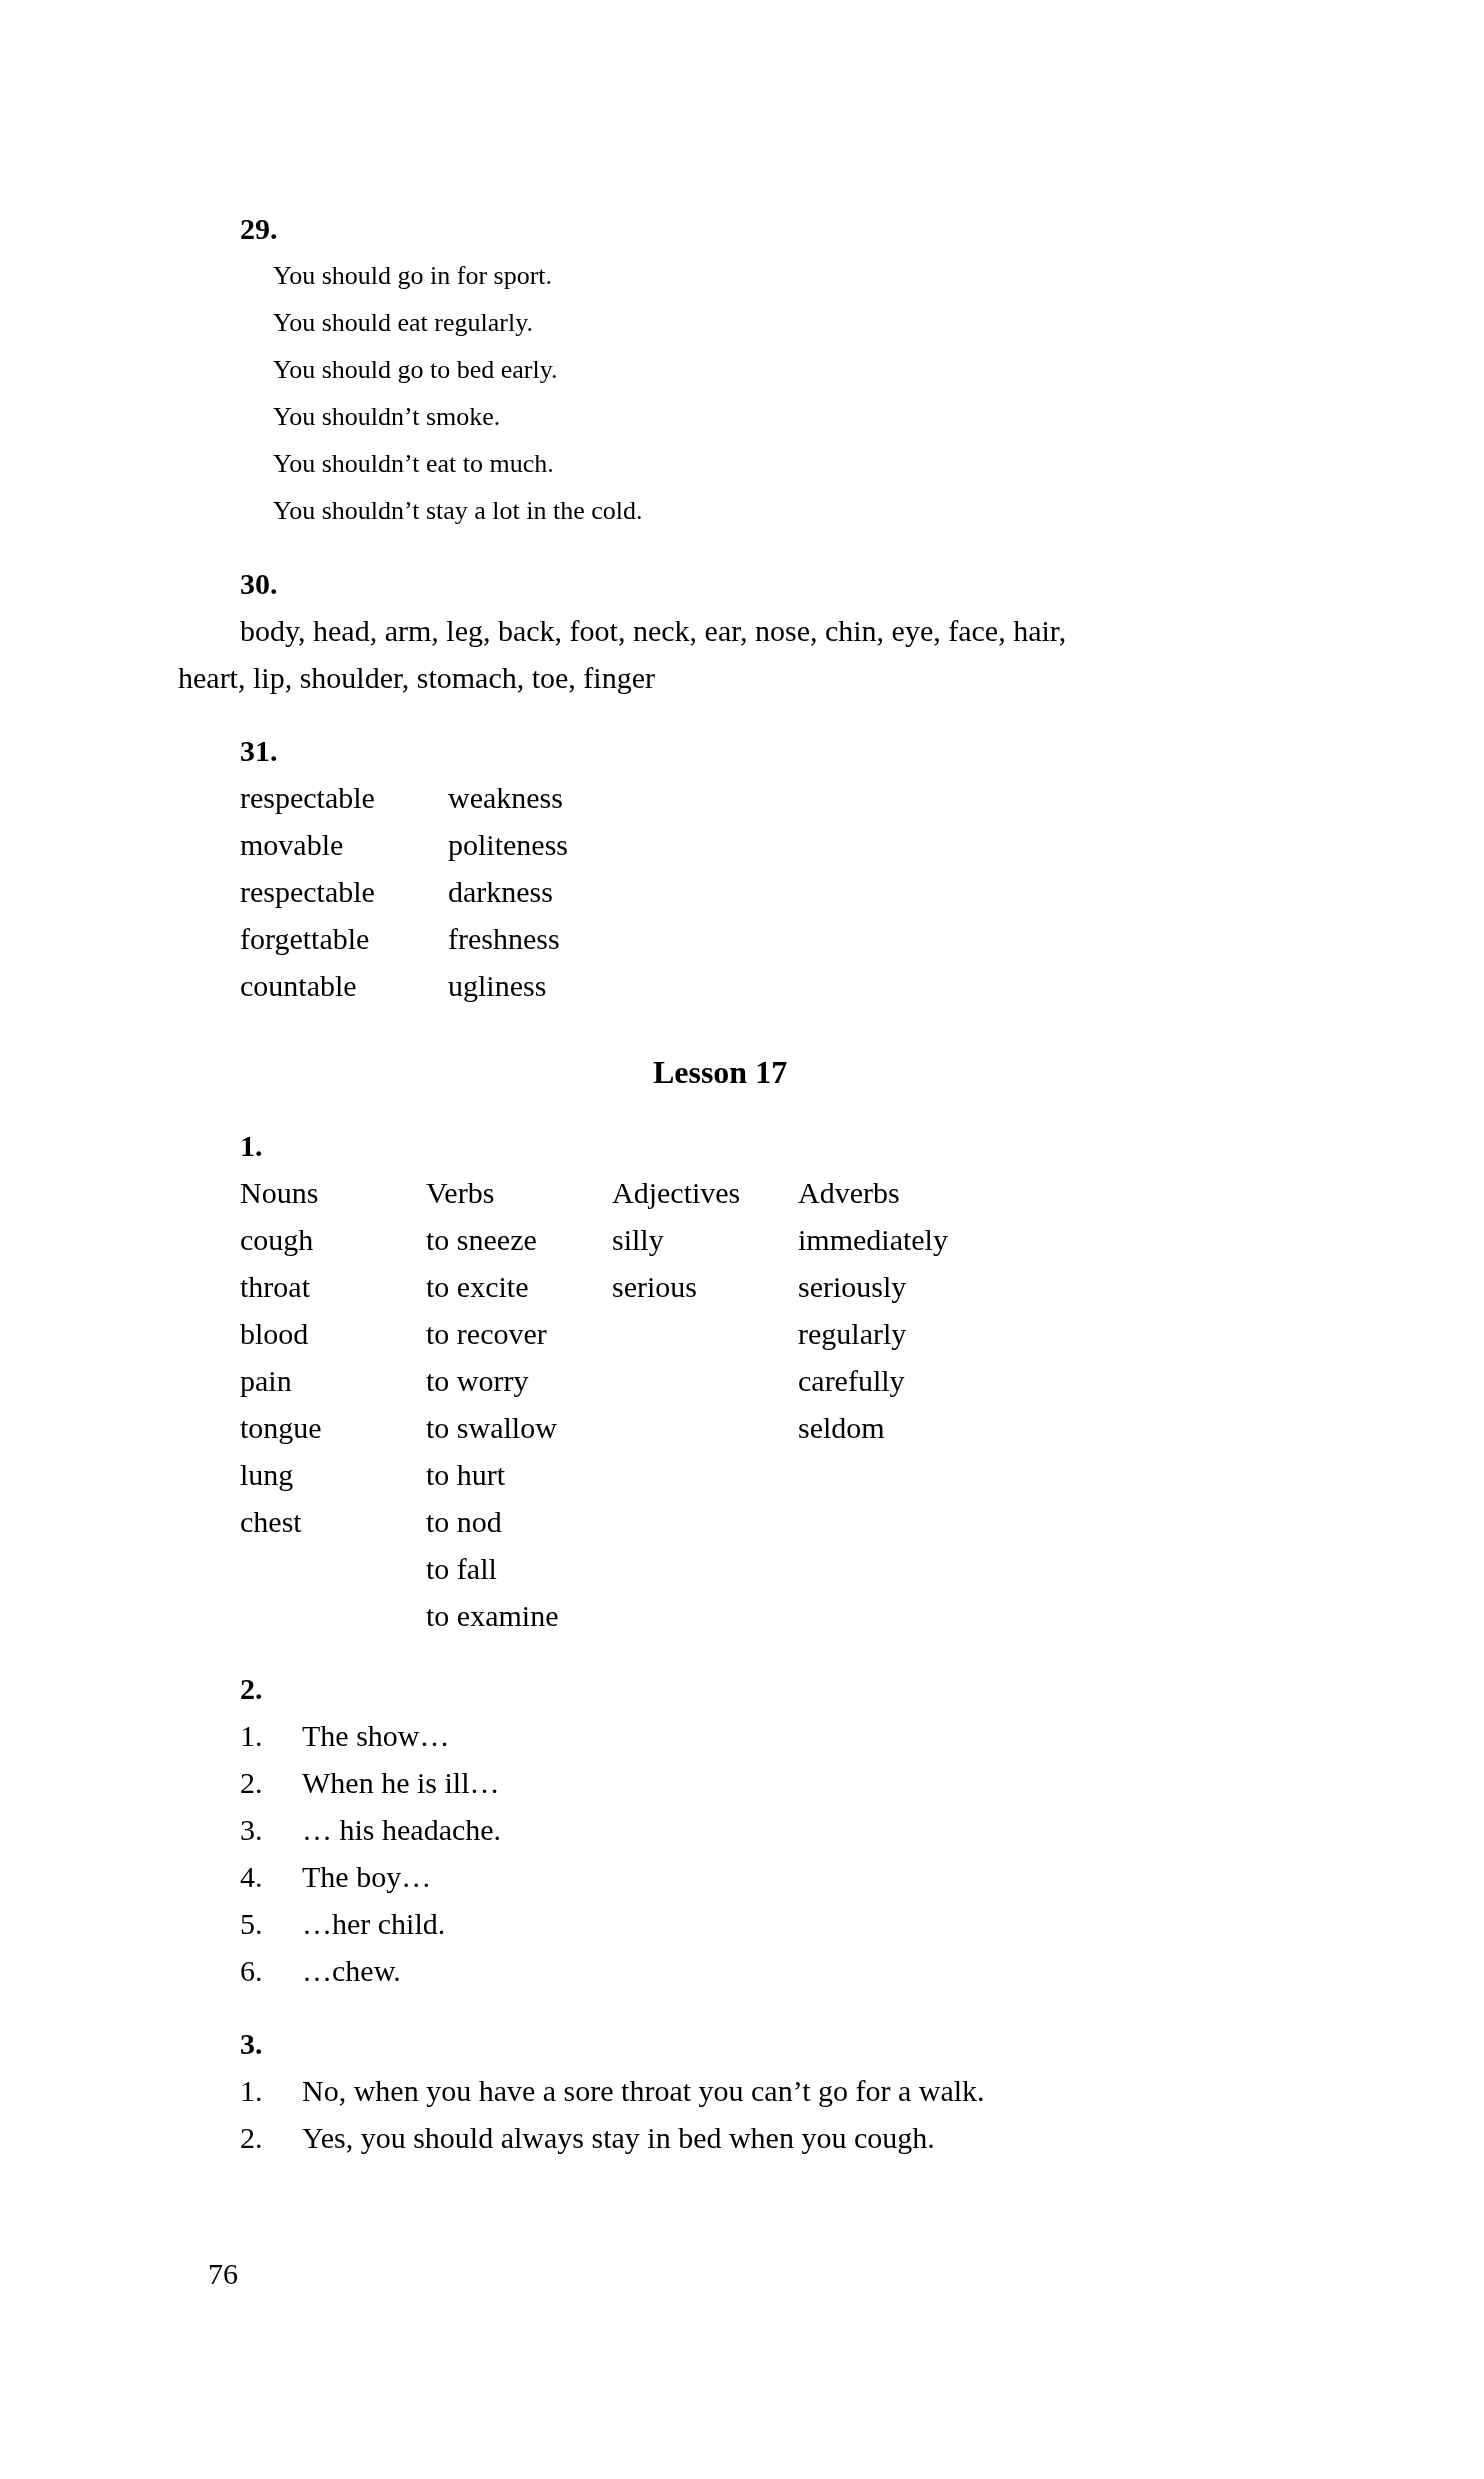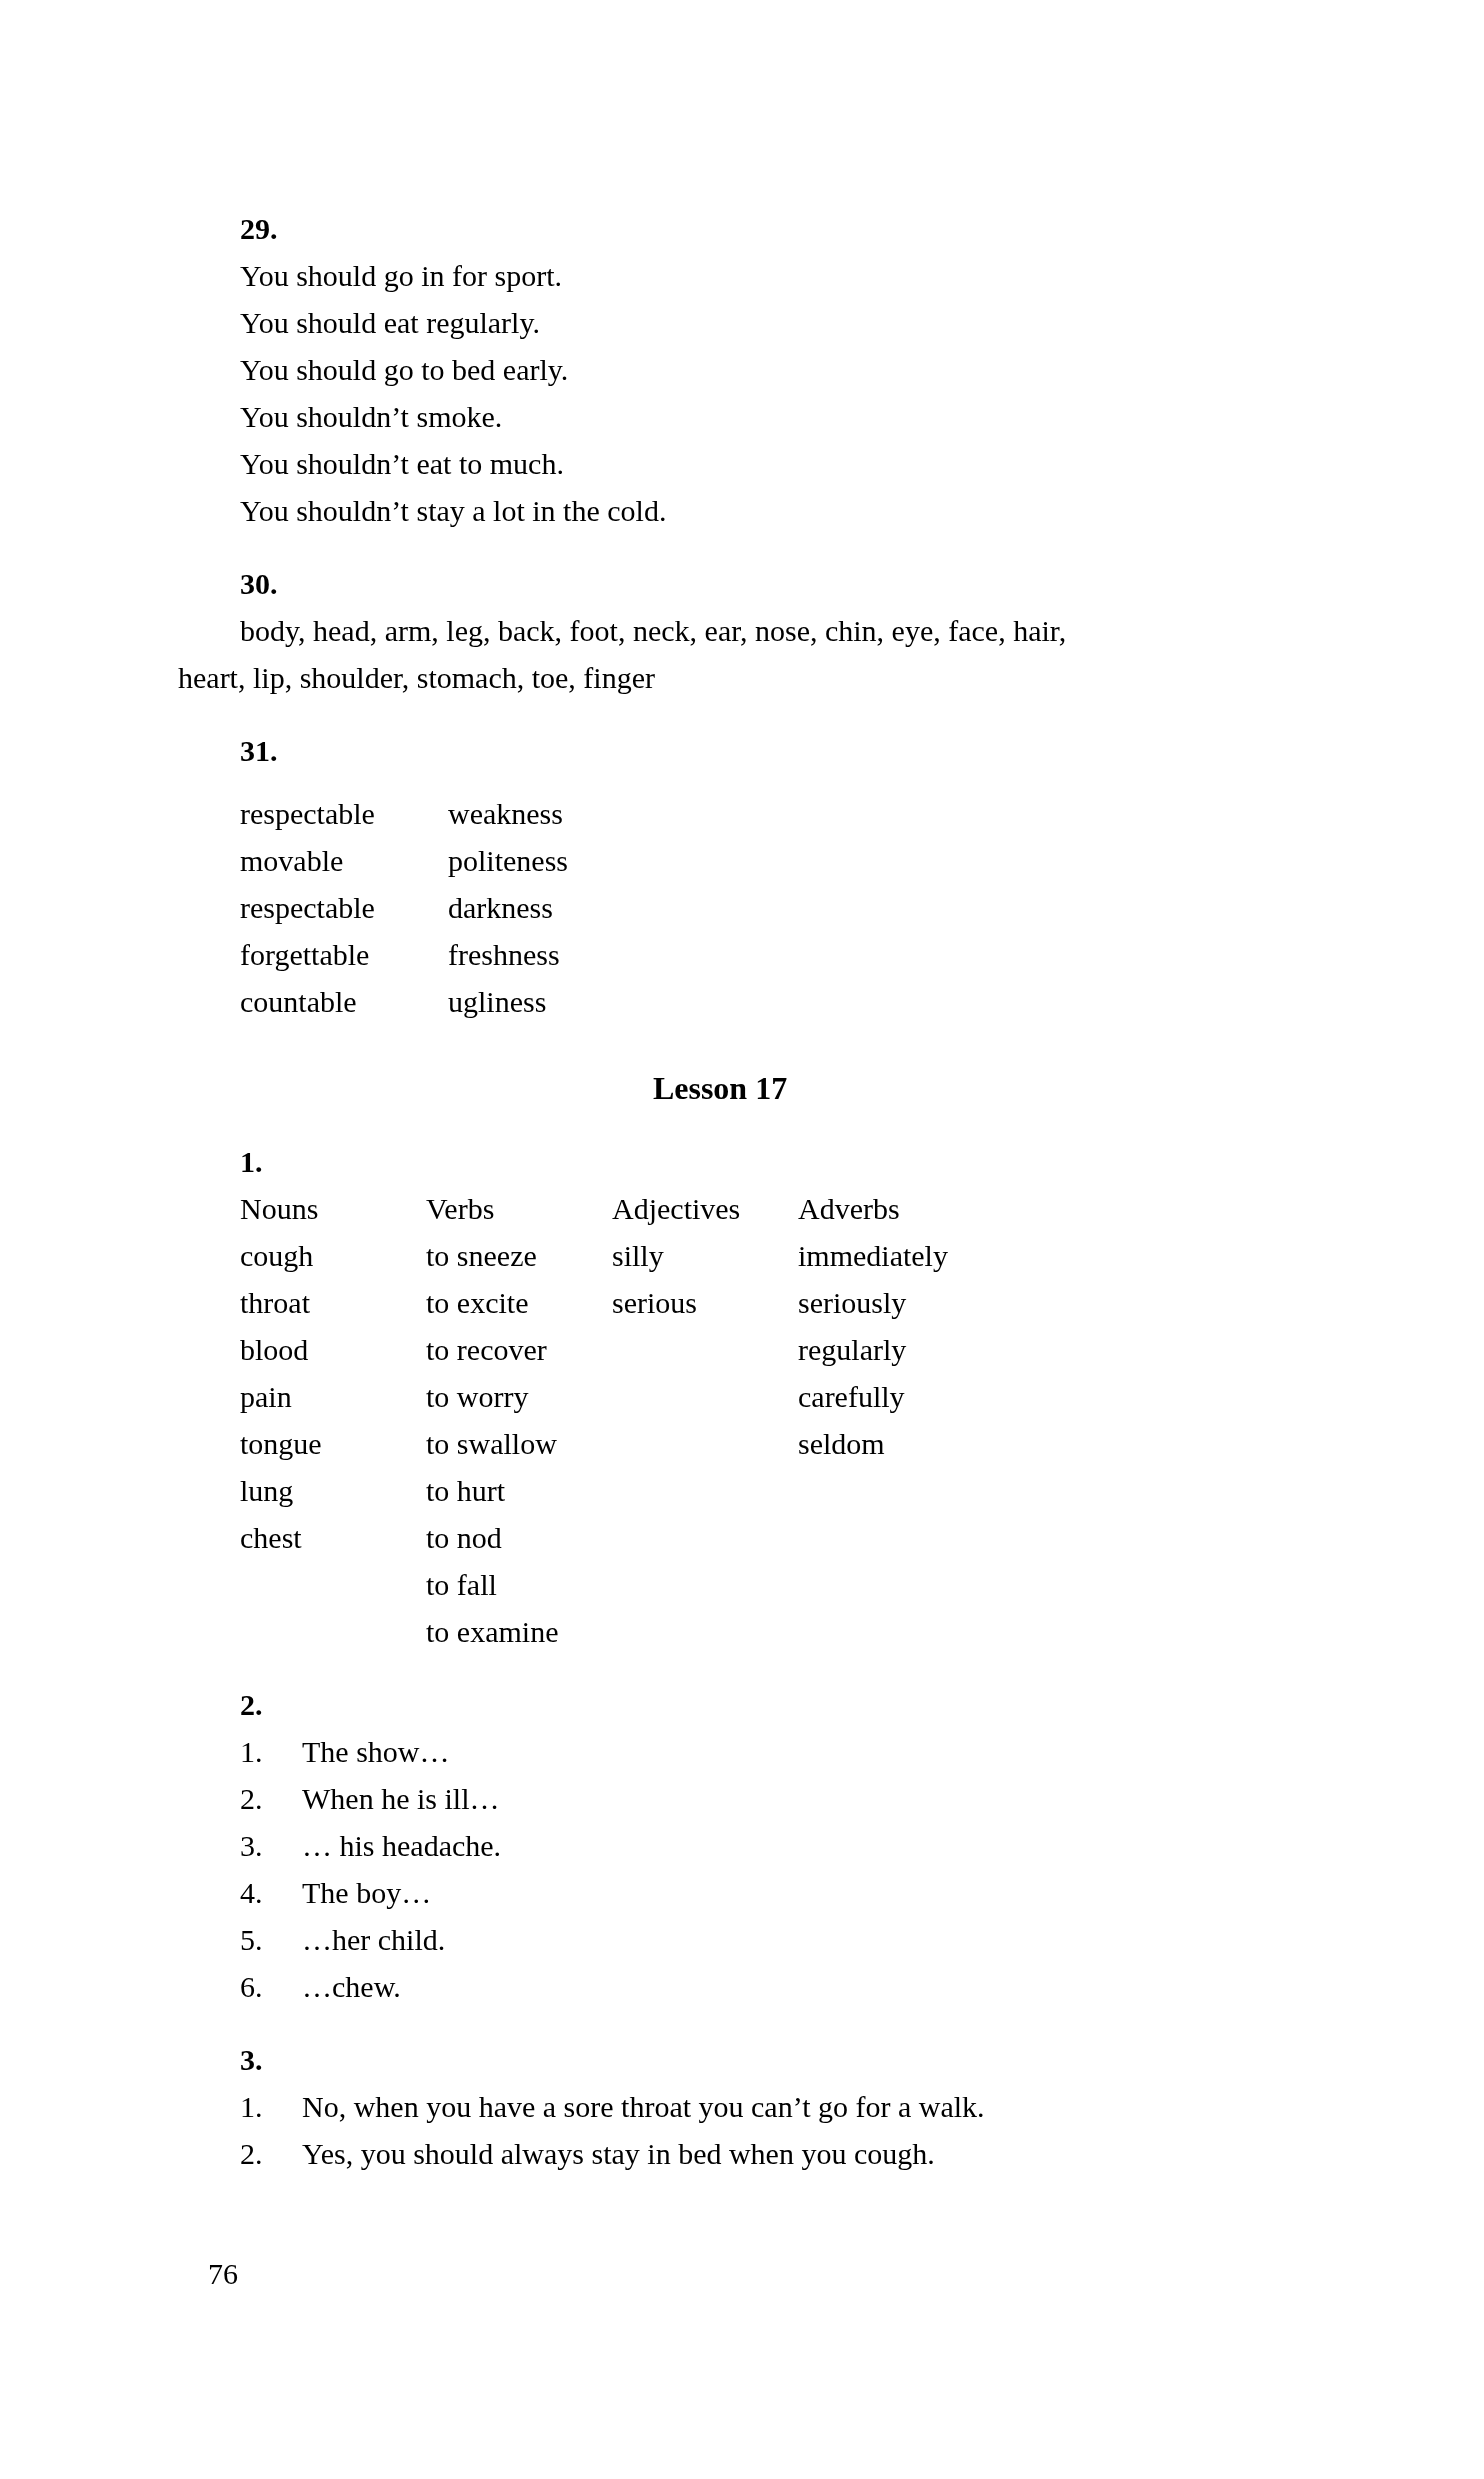--- a/index.html
+++ b/index.html
@@ -32,39 +32,40 @@
   .ex-num {
     font-weight: bold;
     font-size: 30px;
     line-height: 47px;
     margin-top: 26px;
   }
   .ex-num:first-child {
     margin-top: 0;
   }
   .line {
-    font-size: 30px;
+    font-size: 26px;
     line-height: 47px;
     white-space: pre-wrap;
+    margin-left: 33px;
   }
   .block-30 {
     font-size: 30px;
     line-height: 47px;
     text-align: justify;
     text-indent: 0;
   }
   .block-30 .first-line {
     display: block;
   }
   .block-30 .cont {
     display: block;
     margin-left: -62px;
   }
   .two-col {
-    margin-top: 16px;
+    margin-top: 0;
     font-family: Liberation Serif, serif;
   }
   .two-col .row {
     font-size: 30px;
     line-height: 47px;
     display: flex;
   }
   .two-col .c1 { width: 208px; }
   .two-col .c2 { width: 300px; }
 

